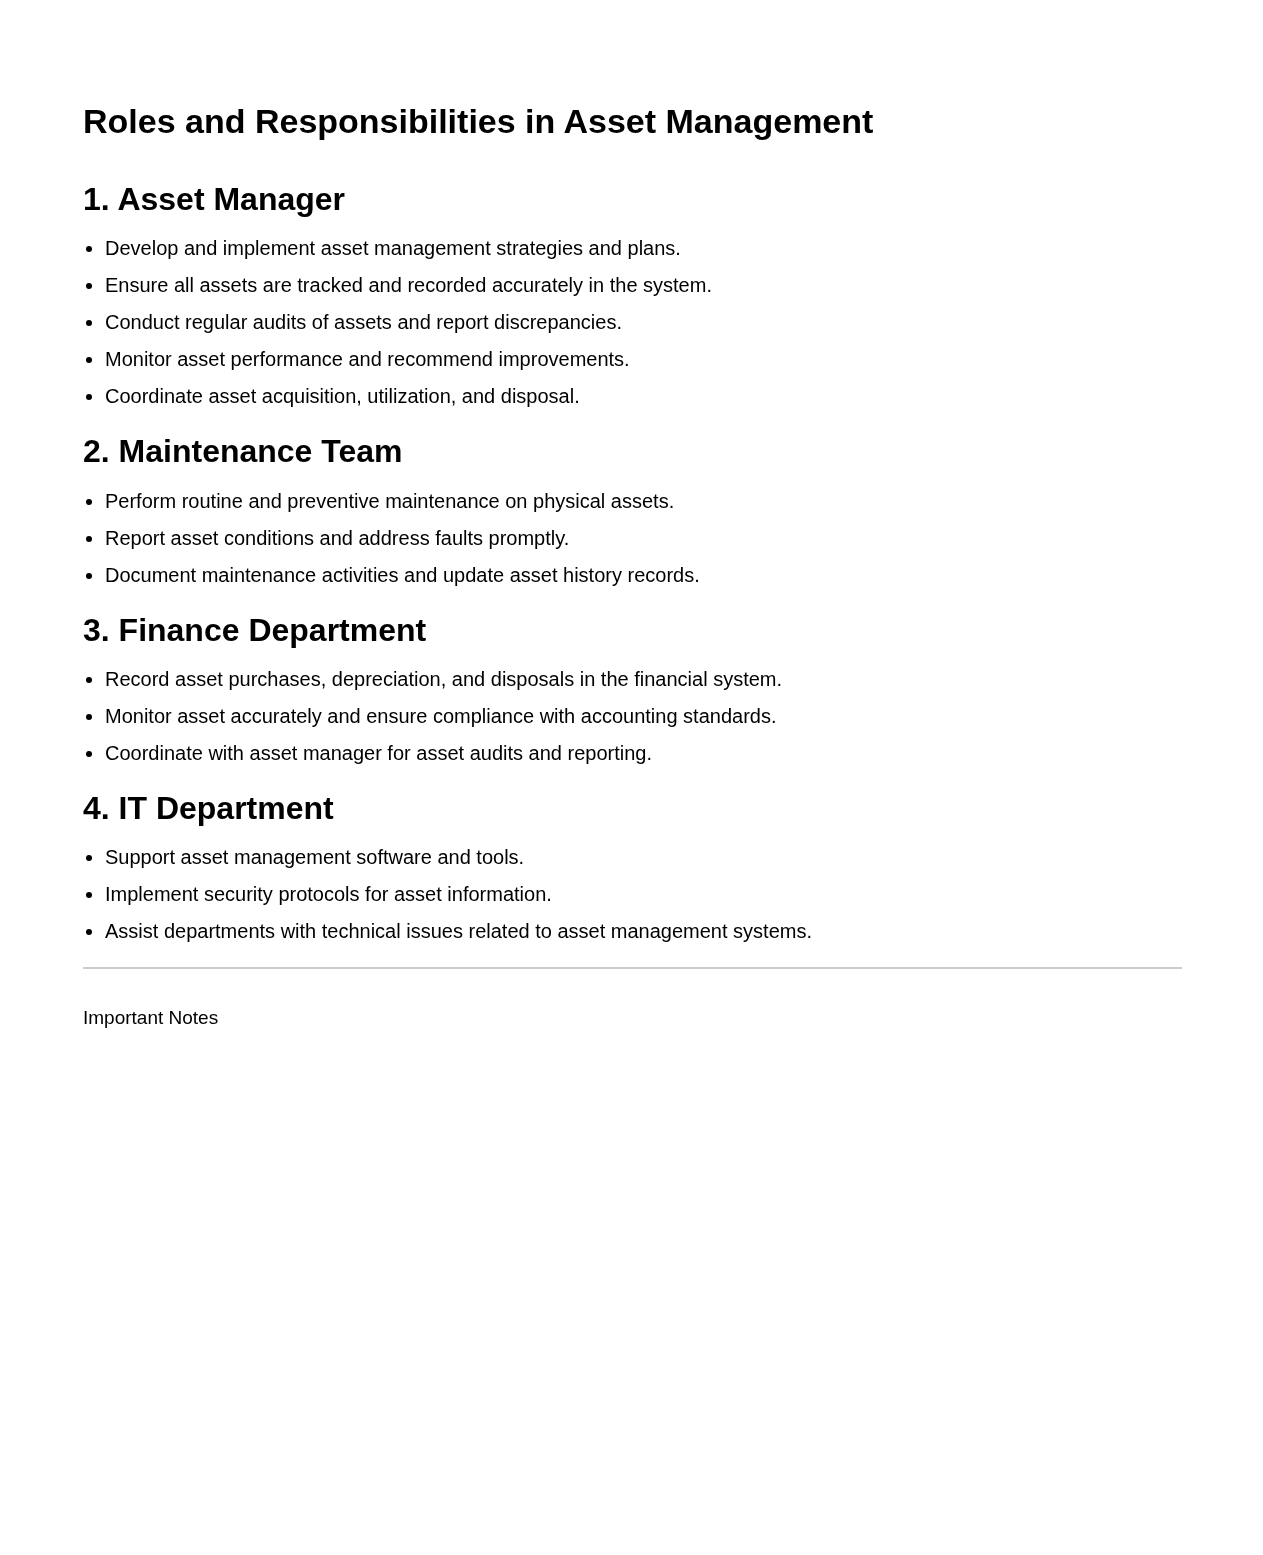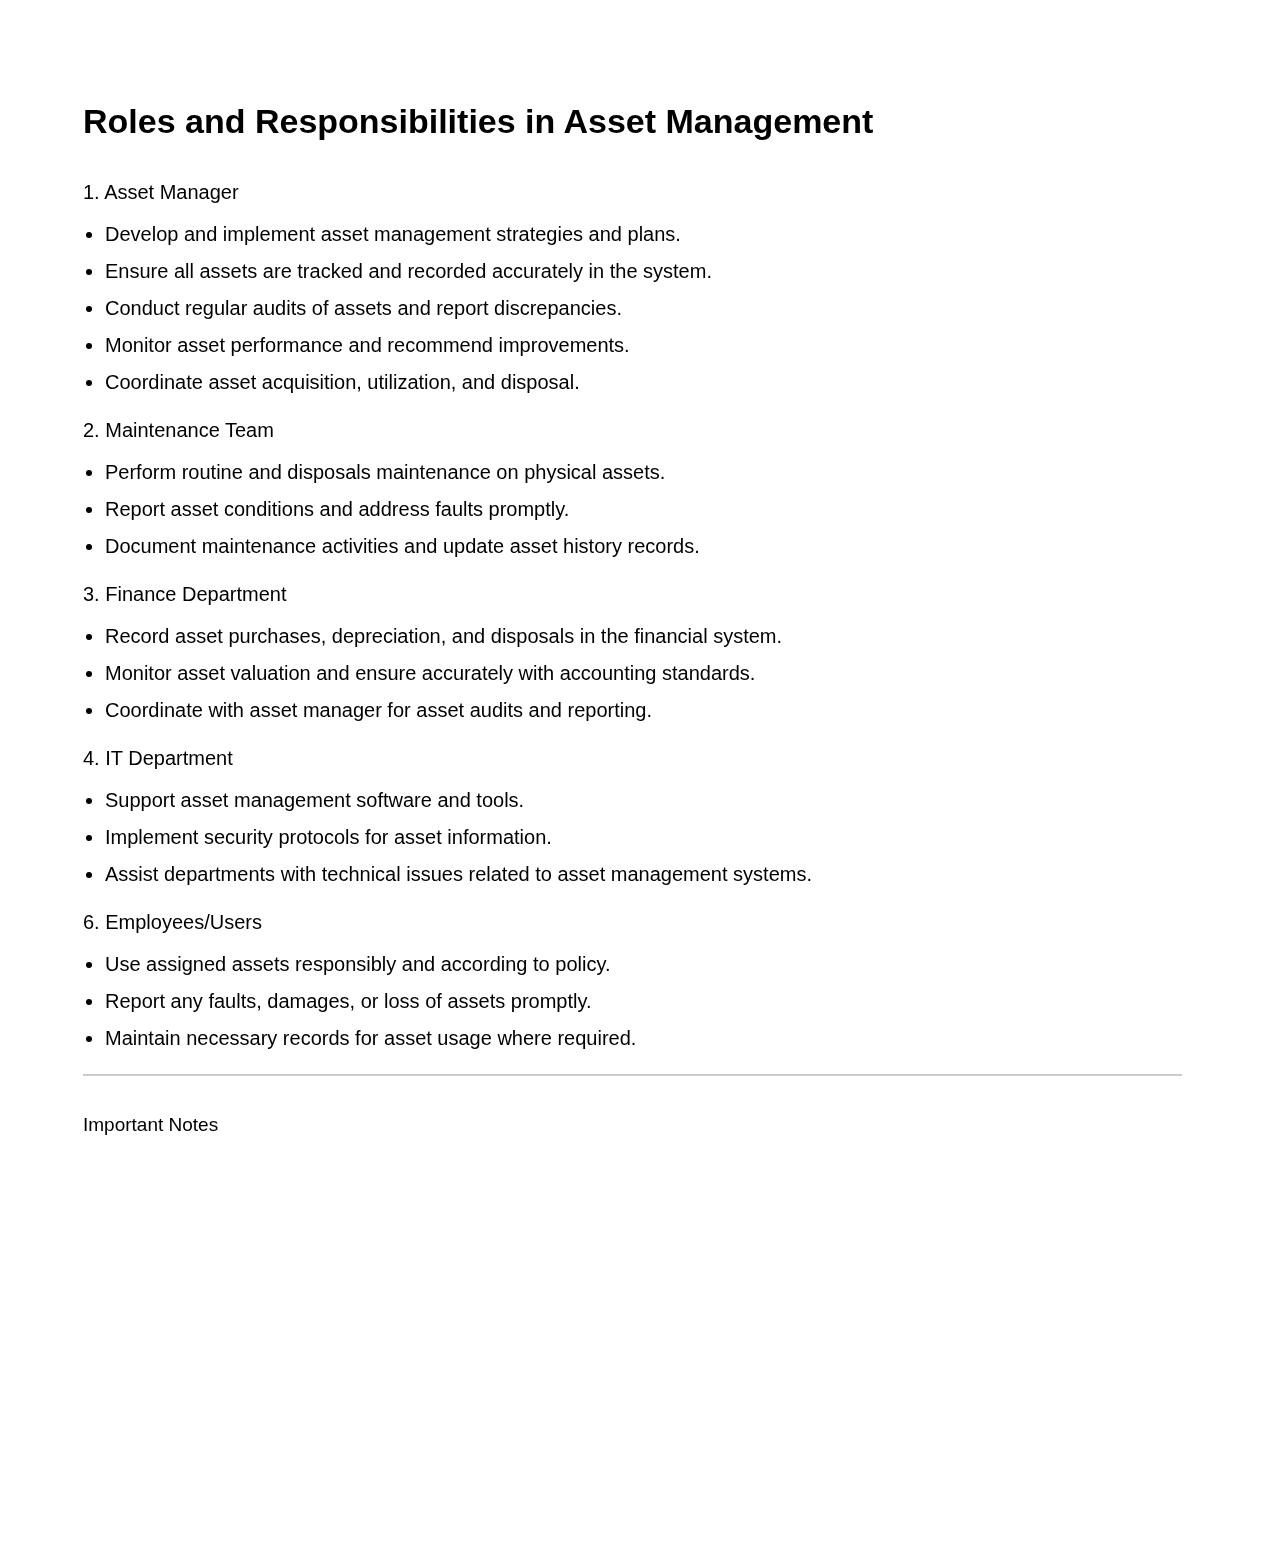--- a/index.html
+++ b/index.html
@@ -25,23 +25,23 @@
   .content {
     padding: 101px 81px 0 83px;
   }
   h1.doc-title {
     font-size: 34px;
     line-height: 1.2;
     font-weight: bold;
     margin: 0 0 38px 0;
   }
   h2.section-heading {
-    font-size: 20px;
+    font-size: 32px;
     line-height: 1.2;
-    font-weight: normal;
+    font-weight: bold;
     margin: 24px 0 0 0;
   }
   ul.section-list {
     margin: 18px 0 0 0;
     padding: 0 0 0 22px;
     list-style: disc outside;
   }
   ul.section-list li {
     font-size: 20px;
     line-height: 1.2;
@@ -75,53 +75,45 @@
           <li>Ensure all assets are tracked and recorded accurately in the system.</li>
           <li>Conduct regular audits of assets and report discrepancies.</li>
           <li>Monitor asset performance and recommend improvements.</li>
           <li>Coordinate asset acquisition, utilization, and disposal.</li>
         </ul>
       </section>
 
       <section>
         <h2 class="section-heading">2. Maintenance Team</h2>
         <ul class="section-list">
-          <li>Perform routine and disposals maintenance on physical assets.</li>
+          <li>Perform routine and preventive maintenance on physical assets.</li>
           <li>Report asset conditions and address faults promptly.</li>
           <li>Document maintenance activities and update asset history records.</li>
         </ul>
       </section>
 
       <section>
         <h2 class="section-heading">3. Finance Department</h2>
         <ul class="section-list">
           <li>Record asset purchases, depreciation, and disposals in the financial system.</li>
-          <li>Monitor asset valuation and ensure accurately with accounting standards.</li>
+          <li>Monitor asset accurately and ensure compliance with accounting standards.</li>
           <li>Coordinate with asset manager for asset audits and reporting.</li>
         </ul>
       </section>
 
       <section>
         <h2 class="section-heading">4. IT Department</h2>
         <ul class="section-list">
           <li>Support asset management software and tools.</li>
           <li>Implement security protocols for asset information.</li>
           <li>Assist departments with technical issues related to asset management systems.</li>
         </ul>
       </section>
 
 
-      <section>
-        <h2 class="section-heading">6. Employees/Users</h2>
-        <ul class="section-list">
-          <li>Use assigned assets responsibly and according to policy.</li>
-          <li>Report any faults, damages, or loss of assets promptly.</li>
-          <li>Maintain necessary records for asset usage where required.</li>
-        </ul>
-      </section>
 
       <hr class="divider">
 
       <h3 class="footer-heading">Important Notes</h3>
 
     </div>
   </div>
 </div>
 
 </body></html>

